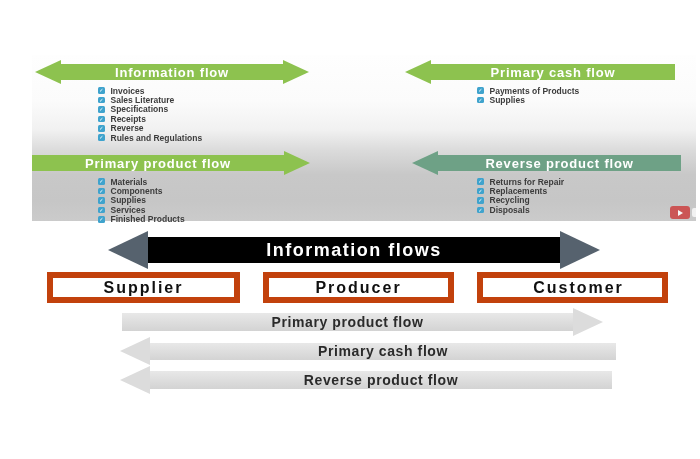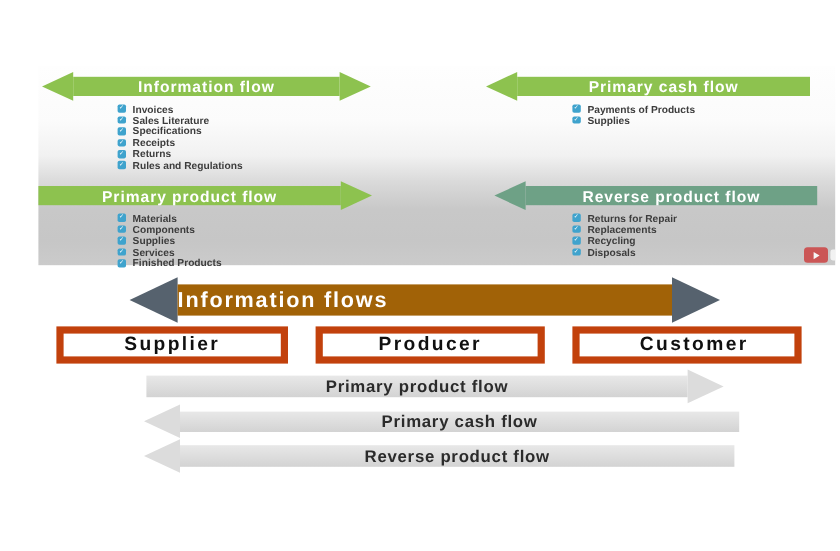--- a/index.html
+++ b/index.html
@@ -33,21 +33,21 @@
   
   #yt{position:absolute;left:638px;top:151px;width:20px;height:13px;background:#cc4242;opacity:.85;
       border-radius:3px;display:flex;align-items:center;justify-content:center;cursor:pointer;}
   #yt .play{width:0;height:0;border-style:solid;border-width:3px 0 3px 5px;border-color:transparent transparent transparent #fff;}
   #yt-pill{position:absolute;left:660px;top:153px;width:8px;height:9px;background:rgba(255,255,255,.75);border-radius:2px 0 0 2px;}
 
   
   #header-arrow{position:absolute;left:108px;top:231px;width:492px;height:38px;display:flex;align-items:center;}
   #header-arrow .tri.left-dark {border-width:19px 40px 19px 0;border-color:transparent #56626e transparent transparent;}
   #header-arrow .tri.right-dark{border-width:19px 0 19px 40px;border-color:transparent transparent transparent #56626e;}
-  #header-arrow .shaft{flex:1;height:26px;background:#a16207;display:flex;align-items:center;}
+  #header-arrow .shaft{flex:1;height:26px;background:#000000;display:flex;align-items:center;justify-content:center;}
   #header-arrow .shaft span{color:#fff;font-weight:bold;font-size:18px;letter-spacing:1.5px;white-space:nowrap;}
 
   .entity-box{
     position:absolute;top:272px;height:31px;background:#fff;border:6px solid #c2410c;
     display:flex;align-items:center;justify-content:center;box-sizing:border-box;
     font-size:16px;font-weight:bold;letter-spacing:2px;color:#101010;white-space:nowrap;
   }
   #box-supplier{left:47px;width:193px;}
   #box-producer{left:263px;width:191px;}
   #box-customer{left:477px;width:191px;padding-left:12px;}
@@ -112,21 +112,21 @@
       <li>
           <span class="check">✓</span>
           <span class="txt">Specifications</span>
         </li>
       <li>
           <span class="check">✓</span>
           <span class="txt">Receipts</span>
         </li>
       <li>
           <span class="check">✓</span>
-          <span class="txt">Returns</span>
+          <span class="txt">Reverse</span>
         </li>
       <li>
           <span class="check">✓</span>
           <span class="txt">Rules and Regulations</span>
         </li>
     </ul>
 
     <ul class="bullet-list" style="left:445px;top:31px;">
       <li>
           <span class="check">✓</span>

